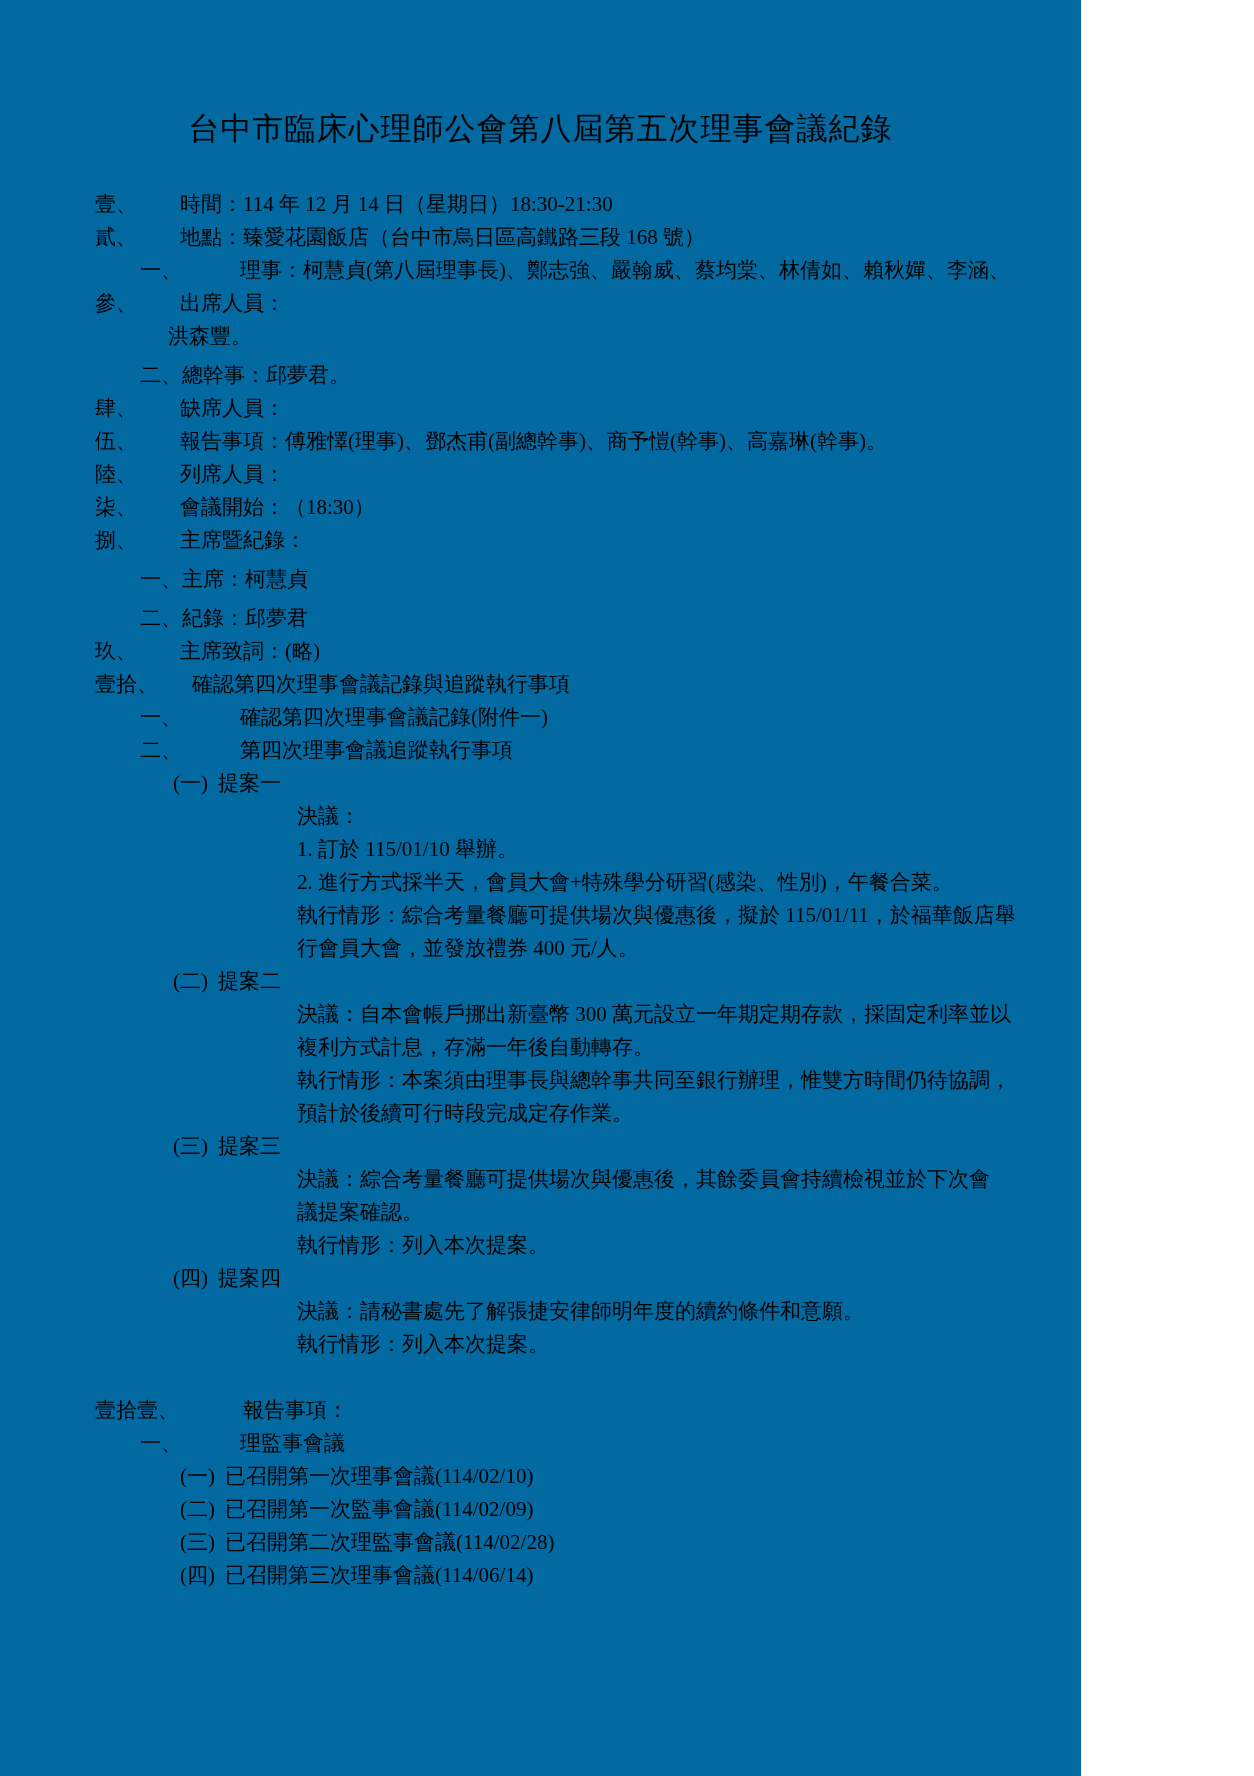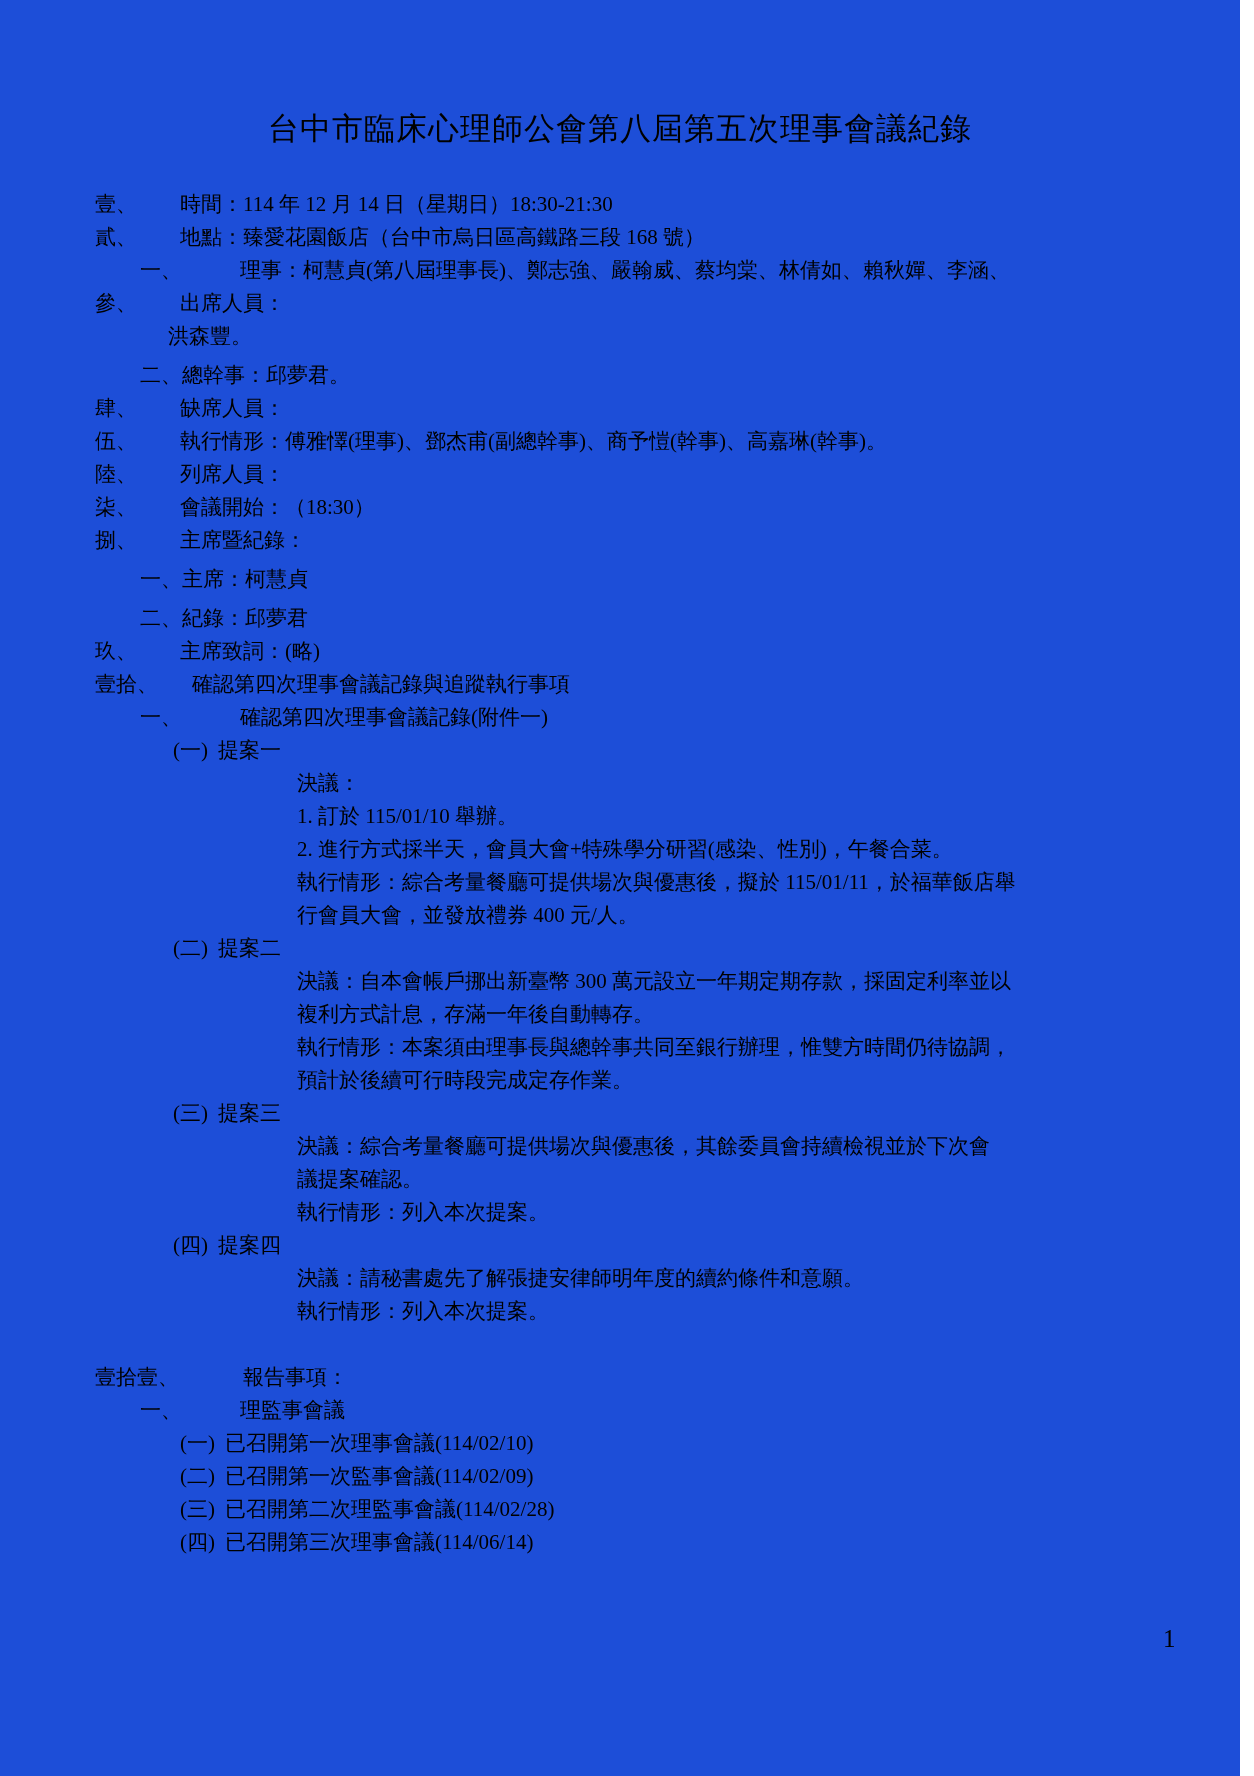--- a/index.html
+++ b/index.html
@@ -1,20 +1,20 @@
 <!DOCTYPE html>
 <html><head>
 <meta charset="utf-8">
 <style>
   html,body { margin:0; padding:0; background:#ffffff; }
   .page {
     position:relative;
-    width:1240px;
+    width:1081px;
     height:1776px;
-    background:#1d4ed8;
+    background:#0369a1;
     color:#000000;
     font-family:"Liberation Serif","DejaVu Serif",serif;
     overflow:hidden;
   }
   .title {
     position:absolute;
     top:108px;
     left:0;
     width:100%;
     text-align:center;
@@ -68,29 +68,30 @@
   <div class="title">台中市臨床心理師公會第八屆第五次理事會議紀錄</div>
 
   <div class="doc">
       <div class="line h0"><span class="m">壹、</span><span class="t">時間：114 年 12 月 14 日（星期日）18:30-21:30</span></div>
       <div class="line h0"><span class="m">貳、</span><span class="t">地點：臻愛花園飯店（台中市烏日區高鐵路三段 168 號）</span></div>
       <div class="line h1t"><span class="m">一、</span><span class="t">理事：柯慧貞(第八屆理事長)、鄭志強、嚴翰威、蔡均棠、林倩如、賴秋嬋、李涵、</span></div>
       <div class="line h0"><span class="m">參、</span><span class="t">出席人員：</span></div>
       <div class="line c1"><span class="t">洪森豐。</span></div>
       <div class="line h1"><span class="m">二、</span><span class="t">總幹事：邱夢君。</span></div>
       <div class="line h0"><span class="m">肆、</span><span class="t">缺席人員：</span></div>
-      <div class="line h0"><span class="m">伍、</span><span class="t">執行情形：傅雅懌(理事)、鄧杰甫(副總幹事)、商予愷(幹事)、高嘉琳(幹事)。</span></div>
+      <div class="line h0"><span class="m">伍、</span><span class="t">報告事項：傅雅懌(理事)、鄧杰甫(副總幹事)、商予愷(幹事)、高嘉琳(幹事)。</span></div>
       <div class="line h0"><span class="m">陸、</span><span class="t">列席人員：</span></div>
       <div class="line h0"><span class="m">柒、</span><span class="t">會議開始：（18:30）</span></div>
       <div class="line h0"><span class="m">捌、</span><span class="t">主席暨紀錄：</span></div>
       <div class="line h1"><span class="m">一、</span><span class="t">主席：柯慧貞</span></div>
       <div class="line h1"><span class="m">二、</span><span class="t">紀錄：邱夢君</span></div>
       <div class="line h0"><span class="m">玖、</span><span class="t">主席致詞：(略)</span></div>
       <div class="line h0a"><span class="m">壹拾、</span><span class="t">確認第四次理事會議記錄與追蹤執行事項</span></div>
       <div class="line h1t"><span class="m">一、</span><span class="t">確認第四次理事會議記錄(附件一)</span></div>
+      <div class="line h1t"><span class="m">二、</span><span class="t">第四次理事會議追蹤執行事項</span></div>
       <div class="line h2"><span class="m">(一)</span><span class="t">提案一</span></div>
       <div class="line body"><span class="t">決議：</span></div>
       <div class="line body"><span class="t">1. 訂於 115/01/10 舉辦。</span></div>
       <div class="line body"><span class="t">2. 進行方式採半天，會員大會+特殊學分研習(感染、性別)，午餐合菜。</span></div>
       <div class="line body"><span class="t">執行情形：綜合考量餐廳可提供場次與優惠後，擬於 115/01/11，於福華飯店舉</span></div>
       <div class="line body"><span class="t">行會員大會，並發放禮券 400 元/人。</span></div>
       <div class="line h2"><span class="m">(二)</span><span class="t">提案二</span></div>
       <div class="line body"><span class="t">決議：自本會帳戶挪出新臺幣 300 萬元設立一年期定期存款，採固定利率並以</span></div>
       <div class="line body"><span class="t">複利方式計息，存滿一年後自動轉存。</span></div>
       <div class="line body"><span class="t">執行情形：本案須由理事長與總幹事共同至銀行辦理，惟雙方時間仍待協調，</span></div>

